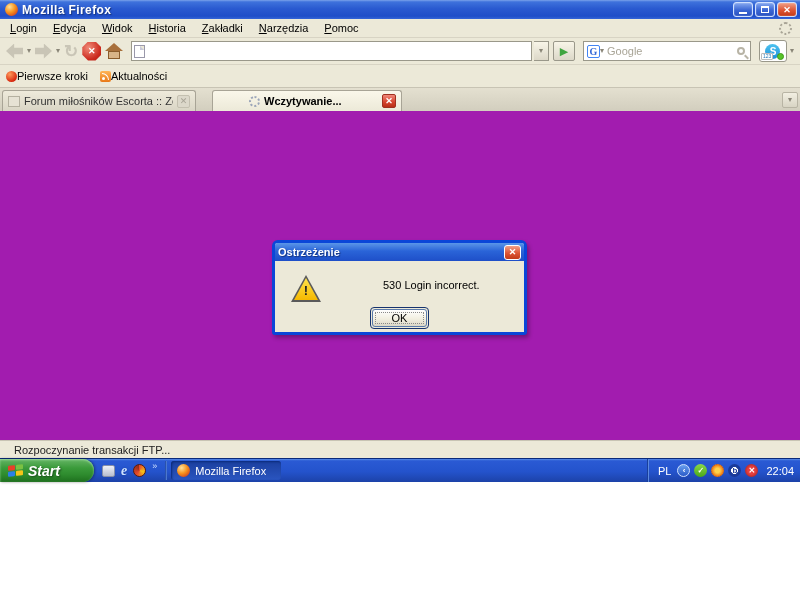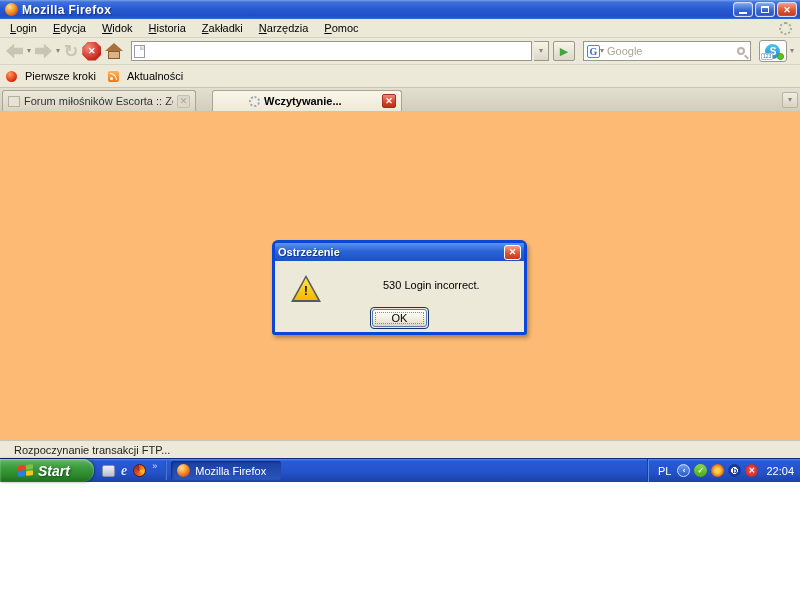--- a/index.html
+++ b/index.html
@@ -61,21 +61,21 @@
   .skype-btn{width:28px;height:22px;margin-left:6px;border:1px solid #9a988a;border-radius:3px;background:#fff;
     display:flex;align-items:center;justify-content:center;position:relative;}
   .skype-circle{width:15px;height:15px;border-radius:50%;background:linear-gradient(180deg,#4cc3f0,#1f8fd8);
     color:#fff;font-size:10px;font-weight:bold;display:flex;align-items:center;justify-content:center;}
   .skype-badge{position:absolute;left:1px;bottom:1px;background:#fff;border:1px solid #bbb;border-radius:1px;
     font-size:5px;color:#2a7ab8;line-height:1;padding:0 1px;}
   .skype-phone{position:absolute;right:2px;bottom:1px;width:7px;height:7px;border-radius:50%;background:#58c428;border:1px solid #3f9a18;}
 
   
   .bookmarksbar{height:23px;background:#ece9d8;display:flex;align-items:center;padding:0 6px;gap:12px;border-bottom:1px solid #c8c4b4;}
-  .bookmark{display:flex;align-items:center;gap:8px;font-size:11px;color:#000;}
+  .bookmark{display:flex;align-items:center;gap:0;font-size:11px;color:#000;}
   .bm-fx-icon{width:11px;height:11px;border-radius:50%;
     background:radial-gradient(circle at 35% 30%,#ff9a5a,#d92a10 70%,#a81c08 100%);}
   .rss-icon{width:11px;height:11px;border-radius:2px;background:linear-gradient(180deg,#ffb558,#e87818);position:relative;}
   .rss-icon::after{content:"";position:absolute;left:2px;bottom:2px;width:3px;height:3px;background:#fff;border-radius:50%;}
   .rss-icon::before{content:"";position:absolute;left:2px;bottom:2px;width:6px;height:6px;border:1px solid #fff;border-left:none;border-bottom:none;border-top-right-radius:100%;}
 
   
   .tabstrip{height:23px;background:linear-gradient(180deg,#e4e0d0,#d2cebe);display:flex;align-items:flex-end;padding:2px 2px 0 2px;}
   .tab{height:21px;display:flex;align-items:center;padding:0 5px;border:1px solid #a8a496;border-bottom:none;
     border-radius:3px 3px 0 0;font-size:11px;gap:4px;}
@@ -87,21 +87,21 @@
   .tab-close-faded{width:13px;height:13px;border:1px solid #c4c0b0;background:#dcd8ca;color:#a8a496;
     font-size:9px;display:flex;align-items:center;justify-content:center;flex:none;border-radius:2px;}
   .tab-close-active{width:14px;height:14px;border:1px solid #a03020;border-radius:2px;color:#fff;font-size:9px;font-weight:bold;
     display:flex;align-items:center;justify-content:center;flex:none;
     background:linear-gradient(180deg,#f0887a,#d5422c 60%,#b83018);}
   .tabstrip-spacer{flex:1;}
   .tab-list-btn{width:16px;height:16px;margin-bottom:3px;display:flex;align-items:center;justify-content:center;
     border:1px solid #b8b4a4;border-radius:2px;background:linear-gradient(180deg,#f2efe2,#d8d4c4);}
 
   
-  .content{flex:1;position:relative;background:#fdba74;}
+  .content{flex:1;position:relative;background:#a21caf;}
   .dialog{position:absolute;left:272px;top:129px;width:255px;height:95px;
     border:3px solid #0a46d8;border-radius:6px 6px 3px 3px;background:#ece9d8;
     box-shadow:2px 3px 4px rgba(0,0,0,.3);}
   .dialog-titlebar{height:18px;display:flex;align-items:center;padding:0 3px;
     background:linear-gradient(180deg,#5a96e8 0%,#2a64d8 45%,#1e4fc8 100%);border-radius:2px 2px 0 0;}
   .dialog-title{flex:1;color:#fff;font-size:11px;font-weight:bold;text-shadow:1px 1px 1px #16347e;}
   .dialog-close{width:17px;height:15px;border:1px solid #fff;border-radius:3px;color:#fff;font-size:9px;font-weight:bold;
     display:flex;align-items:center;justify-content:center;
     background:linear-gradient(180deg,#f0a088 0%,#dd5535 55%,#c23a18 100%);}
   .dialog-body{position:relative;height:71px;}
@@ -118,21 +118,21 @@
   .ok-btn::after{content:"";position:absolute;inset:2px;border:1px dotted #8a8a8a;}
 
   
   .statusbar{height:18px;background:#ece9d8;border-top:1px solid #c8c4b4;display:flex;align-items:center;padding:0 14px;}
   .status-text{font-size:11px;color:#222;}
 
   
   .taskbar{height:24px;display:flex;align-items:stretch;
     background:linear-gradient(180deg,#5a8ee8 0%,#2a5ad4 8%,#2453cc 55%,#1c42a8 100%);
     border-top:1px solid #0a2a7a;}
-  .start-btn{width:94px;display:flex;align-items:center;gap:5px;padding-left:18px;flex:none;
+  .start-btn{width:94px;display:flex;align-items:center;gap:5px;padding-left:8px;flex:none;
     border-radius:0 12px 12px 0;
     background:linear-gradient(180deg,#65b565 0%,#3a9a3a 40%,#2d8a2d 70%,#1e6f1e 100%);
     box-shadow:inset 0 1px 2px #9ad89a, 1px 0 3px rgba(0,0,0,.4);}
   .win-flag{display:grid;grid-template-columns:7px 7px;grid-template-rows:5px 5px;gap:1px;transform:skewY(-6deg);}
   .win-flag span{border-radius:1px;}
   .flag-r{background:#e8402a;} .flag-g{background:#7bc143;} .flag-b{background:#2a7fe8;} .flag-y{background:#f5c518;}
   .start-label{color:#fff;font-size:14px;font-weight:bold;font-style:italic;text-shadow:1px 1px 2px #1a4a1a;}
   .quicklaunch{display:flex;align-items:center;gap:6px;padding:0 8px;flex:none;position:relative;}
   .ql-desktop{width:13px;height:12px;border:1px solid #8890a8;border-radius:2px;background:linear-gradient(180deg,#eef0f8,#b8bece);}
   .ql-ie{color:#cfe4ff;font-size:14px;font-weight:bold;font-style:italic;font-family:"Liberation Serif",serif;text-shadow:0 0 2px #1a3a9a;}

